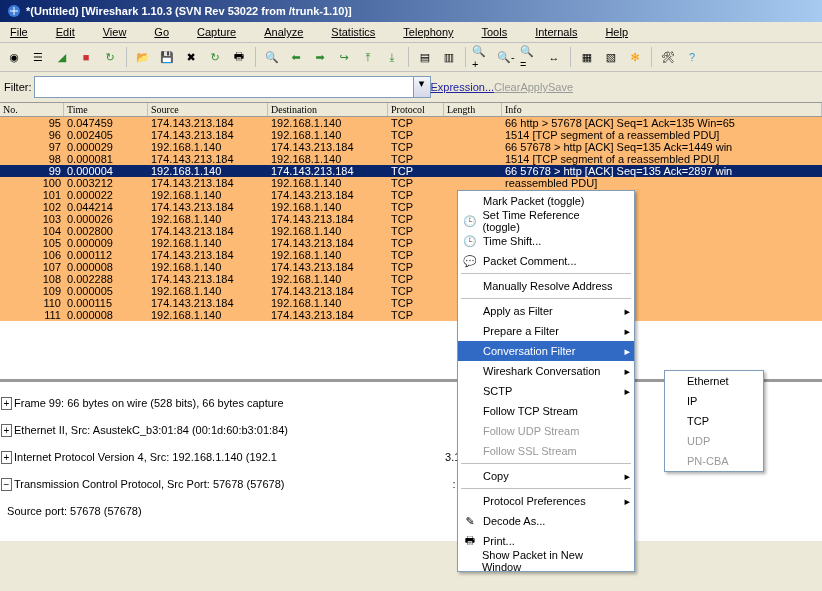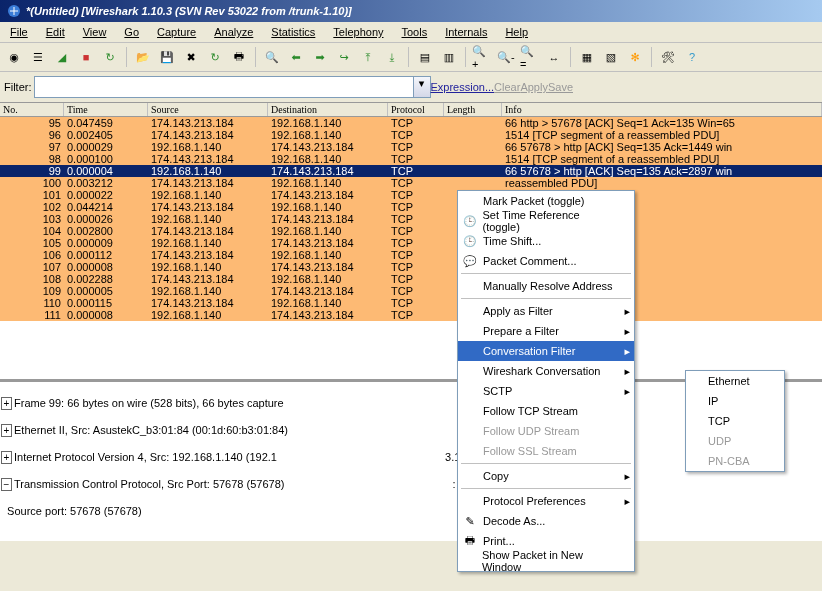--- a/index.html
+++ b/index.html
@@ -1,19 +1,19 @@
 <!DOCTYPE html>
 <html><head>
 <meta charset="utf-8">
 <style>
 * { margin: 0; padding: 0; box-sizing: border-box; font-family: Tahoma, "Segoe UI", sans-serif; font-size: 11px; }
 body { background: #ece9d8; width: 822px; height: 591px; overflow: hidden; user-select: none; }
-.title-bar { background: linear-gradient(to right, #0a246a, #a6caf0); color: #fff; padding: 3px 6px; font-weight: bold; display: flex; align-items: center; gap: 4px; font-style: italic; }
+.title-bar { background: linear-gradient(to right, #0a246a, #a6caf0); color: #fff; padding: 3px 6px; font-weight: bold; display: flex; align-items: center; gap: 4px; }
 .title-bar svg { width: 16px; height: 16px; }
-.menu-bar { background: #ece9d8; display: flex; gap: 6px; padding: 2px 4px; border-bottom: 1px solid #c0c0c0; }
+.menu-bar { background: #ece9d8; display: flex; gap: 16px; padding: 2px 4px; border-bottom: 1px solid #c0c0c0; }
 .menu-item { padding: 2px 6px; cursor: default; }
 .menu-item .ul { text-decoration: underline; }
 .tool-bar { background: #ece9d8; display: flex; align-items: center; gap: 2px; padding: 3px 3px; border-bottom: 1px solid #c0c0c0; flex-wrap: wrap; }
 .tool-bar .sep { width: 1px; height: 20px; background: #c0c0c0; margin: 0 3px; }
 .tool-btn { width: 22px; height: 22px; display: inline-flex; align-items: center; justify-content: center; border: 1px solid transparent; }
 .filter-bar { display: flex; align-items: center; padding: 4px; border-bottom: 1px solid #999; background:#ece9d8; }
 .filter-bar label { margin-right: 2px; }
 .filter-input { flex: 0 0 380px; height: 22px; border: 1px solid #7f9db9; background: #fff; padding-left: 3px; }
 .filter-dd { width: 18px; height: 22px; border: 1px solid #7f9db9; background: linear-gradient(#f4f6fb,#d4d8e8); text-align: center; margin-left:-1px; }
 .link-btn { color: #22229c; text-decoration: underline; cursor: default; }
@@ -28,21 +28,21 @@
 .detail-pane { background: #fff; font-family: "Lucida Console", Consolas, monospace; font-size: 12px; padding: 1px; border-top: 1px solid #999; height: 160px; overflow: hidden; white-space: pre; }
 .detail-pane .ln { display:block; }
 .box { display:inline-block; width:11px; text-align:center; line-height: 11px; border:1px solid #666; font-size:10px; margin-right:2px;}
 .ctx-menu { position: absolute; top: 190px; left: 457px; width: 178px; background: #fff; border: 1px solid #7f9db9; box-shadow: 2px 2px 3px rgba(0,0,0,0.3); z-index: 20; }
 .ctx-menu .row { display:flex; align-items:center; height:20px; padding: 0 18px 0 4px; gap:5px; position:relative;}
 .ctx-menu .row.hl { background:#316ac5; color:#fff;}
 .ctx-menu .row.dis { color:#999;}
 .ctx-menu .sep { height:1px; background:#c0c0c0; margin:2px 3px; }
 .ctx-menu .ico { width:16px; display:inline-block; text-align:center;}
 .ctx-menu .arr { position:absolute; right:4px;}
-.sub-menu { position:absolute; top:370px; left:685px; width:100px; background:#fff; border:1px solid #7f9db9; box-shadow: 2px 2px 3px rgba(0,0,0,0.3); z-index:30;}
+.sub-menu { position:absolute; top:370px; left:664px; width:100px; background:#fff; border:1px solid #7f9db9; box-shadow: 2px 2px 3px rgba(0,0,0,0.3); z-index:30;}
 .sub-menu .row { display:flex; align-items:center; height:20px; padding: 0 6px 0 22px;}
 .sub-menu .row.dis{color:#999;}
 .num { text-align:right; }
 </style>
 </head>
 <body>
 
 <div class="title-bar">
   <svg viewBox="0 0 16 16">
       <circle cx="8" cy="8" r="6" fill="#3b7dd8"></circle>
@@ -144,21 +144,21 @@
         <div class="num">97</div>
         <div>0.000029</div>
         <div>192.168.1.140</div>
         <div>174.143.213.184</div>
         <div>TCP</div>
         <div class="num"></div>
         <div>  66 57678 &gt; http [ACK] Seq=135 Ack=1449 win</div>
       </div>
       <div class="pkt-row green">
         <div class="num">98</div>
-        <div>0.000100</div>
+        <div>0.000081</div>
         <div>174.143.213.184</div>
         <div>192.168.1.140</div>
         <div>TCP</div>
         <div class="num"></div>
         <div>1514 [TCP segment of a reassembled PDU]</div>
       </div>
       <div class="pkt-row sel">
         <div class="num">99</div>
         <div>0.000004</div>
         <div>192.168.1.140</div>

